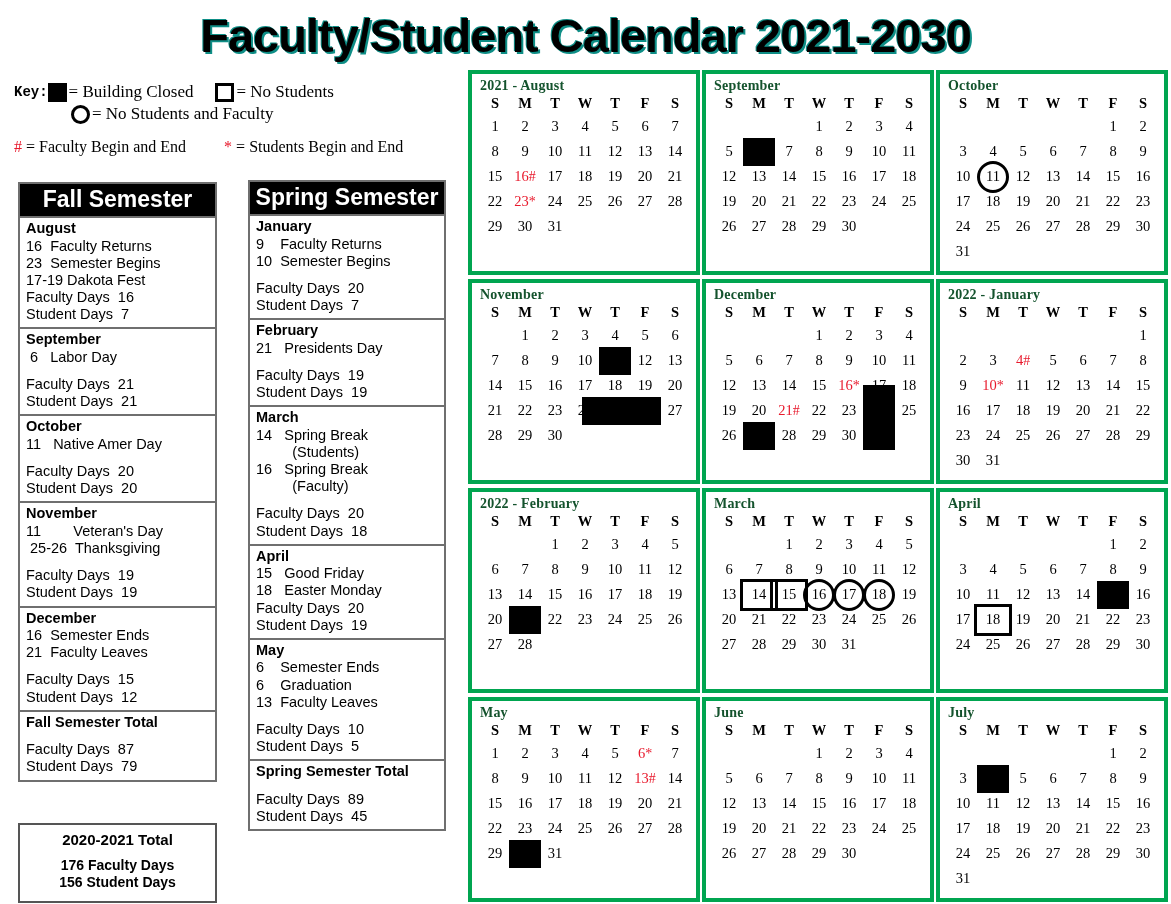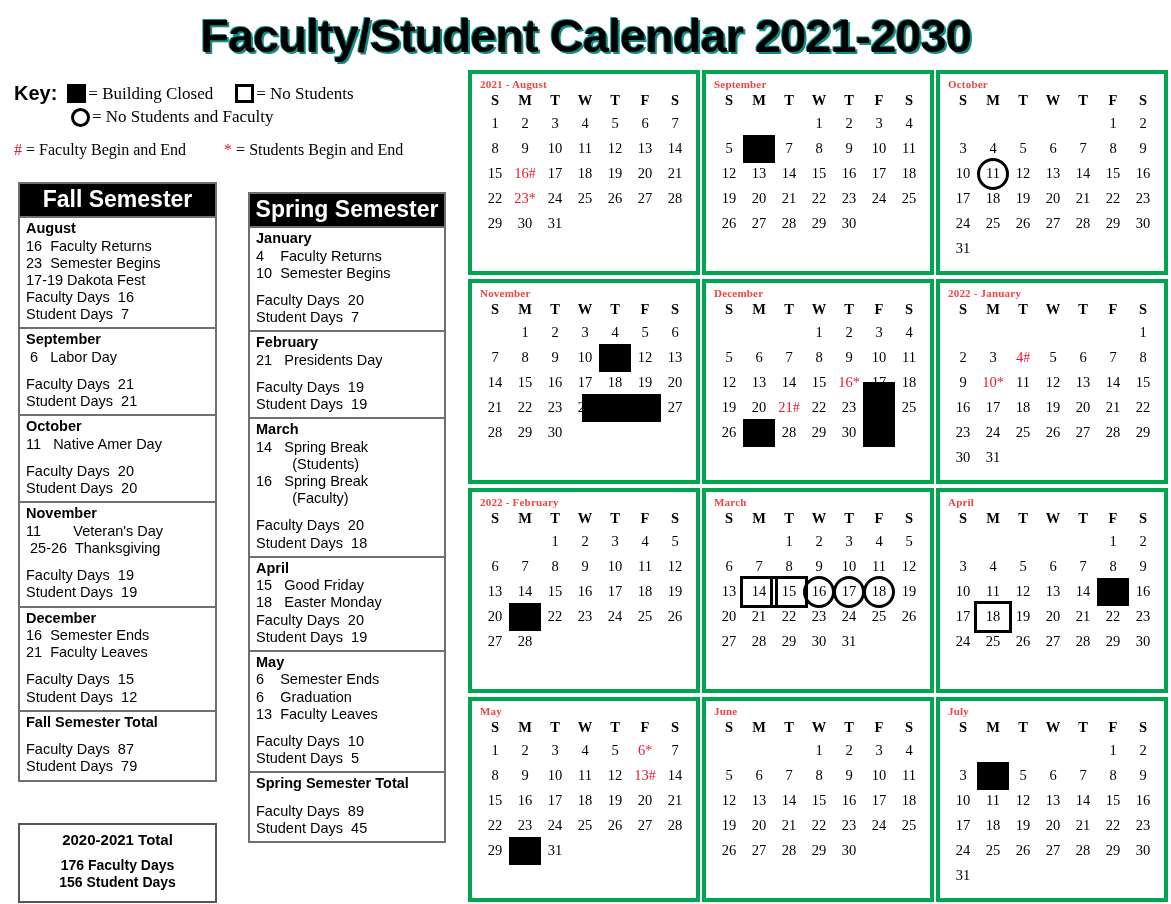--- a/index.html
+++ b/index.html
@@ -33,22 +33,22 @@
   
   #key {
     position: absolute;
     top: 82px; left: 14px;
     width: 440px;
     font-family: "Liberation Serif", serif;
     color: #000;
   }
   .key-row1 { display: flex; align-items: center; font-size: 17px; }
   .key-word {
-    font-family: Liberation Sans, sans-serif;
-    font-weight: bold; font-size: 20px; margin-right: 10px;
+    font-family: Liberation Mono, monospace;
+    font-weight: bold; font-size: 14px; 
   }
   .sq-filled {
     display: inline-block; width: 19px; height: 19px;
     background: #000; margin-right: 2px;
   }
   .sq-open {
     display: inline-block; width: 19px; height: 19px;
     background: #fff; border: 3px solid #000; margin-right: 2px;
   }
   .circ-open {
@@ -69,21 +69,21 @@
   .key-row3 .seg { white-space: nowrap; }
   .key-row3 .spacer { display: inline-block; width: 38px; }
 
   
   .sem-panel {
     position: absolute;
     font-family: "Liberation Sans", sans-serif;
     color: #000;
   }
   #fall-panel  { top: 182px; left: 18px;  width: 199px; border-radius: 29px; }
-  #spring-panel{ top: 192px; left: 240px; width: 206px; padding-left: 8px; }
+  #spring-panel{ top: 180px; left: 240px; width: 206px; padding-left: 8px; }
 
   .sem-header {
     background: #000; color: #fff;
     font-weight: bold; font-size: 23px;
     text-align: center;
     padding: 3px 0 5px 0;
     border: 2px solid #6f6f6f;
     line-height: 1.05;
   }
   .sem-body { border: 2px solid #6f6f6f; border-top: none; }
@@ -120,22 +120,22 @@
     row-gap: 4px;
   }
   .month {
     border: 4px solid #00a550;
     background: #fff;
     padding: 4px 6px 2px 8px;
     position: relative;
     font-family: "Liberation Serif", serif;
   }
   .m-title {
-    font-weight: bold; font-size: 11px;
-    color: #ef4444; line-height: 1.1; margin-bottom: 1px;
+    font-weight: bold; font-size: 14px;
+    color: #14532d; line-height: 1.1; margin-bottom: 1px;
     letter-spacing: 0.2px;
     font-family: Liberation Serif, serif;
   }
   table.cal {
     width: 100%;
     border-collapse: collapse;
     table-layout: fixed;
     font-family: "Liberation Serif", serif;
   }
   table.cal th {
@@ -260,21 +260,21 @@
           <div class="blk-line">Student Days  79</div>
         </div>
       </div>
   </div>
 
   <div class="sem-panel" id="spring-panel">
     <div class="sem-header">Spring Semester</div>
     <div class="sem-body">
         <div class="sem-block">
           <div class="blk-title">January</div>
-          <div class="blk-line">4    Faculty Returns</div>
+          <div class="blk-line">9    Faculty Returns</div>
           <div class="blk-line">10  Semester Begins</div>
           <div class="blk-spacer"></div>
           <div class="blk-line">Faculty Days  20</div>
           <div class="blk-line">Student Days  7</div>
         </div>
         <div class="sem-block">
           <div class="blk-title">February</div>
           <div class="blk-line">21   Presidents Day</div>
           <div class="blk-spacer"></div>
           <div class="blk-line">Faculty Days  19</div>

